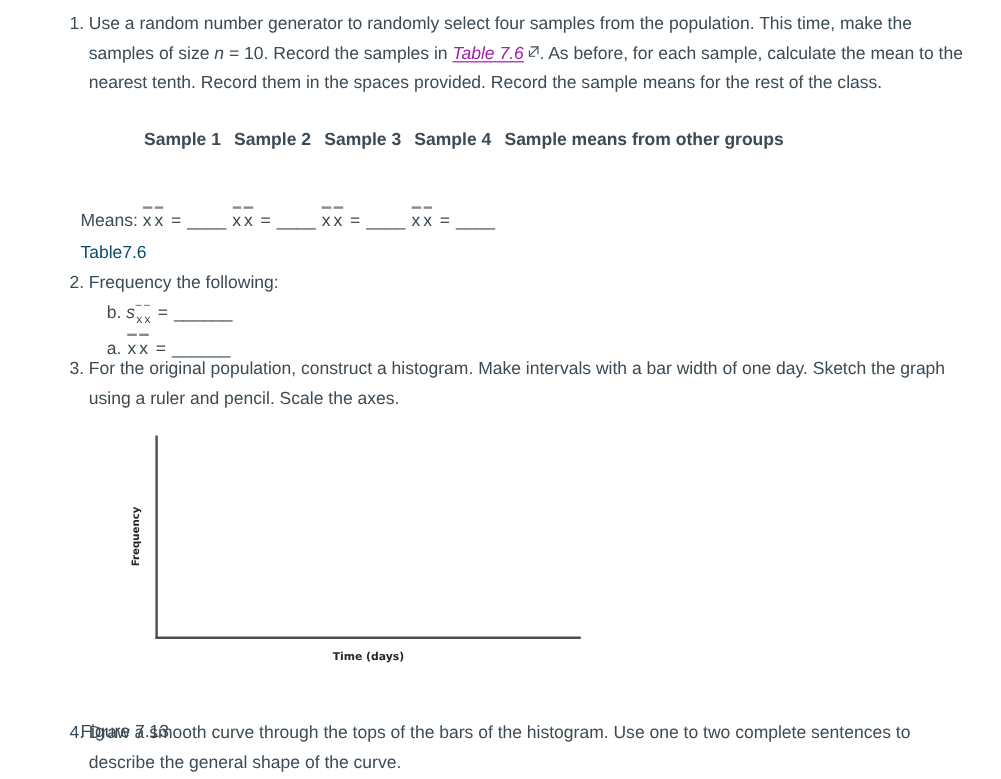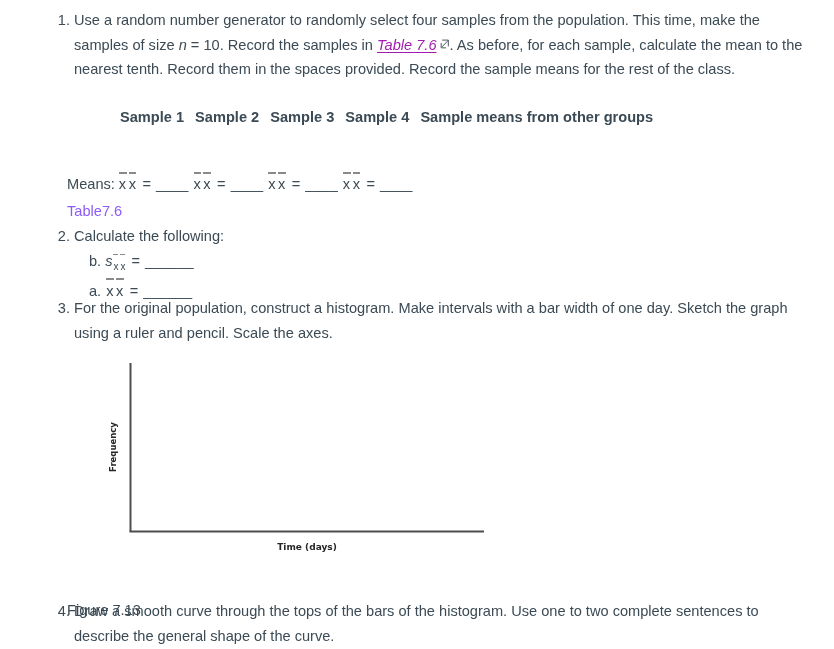--- a/index.html
+++ b/index.html
@@ -129,21 +129,21 @@
   }
   .eqsign { margin: 0 5px; }
   .blank4 { letter-spacing: 0px; text-align: center; }
 
   .table-caption {
     position: absolute;
     left: 67px;
     top: 200px;
     font-size: 14.6px;
     line-height: 22px;
-    color: #8b5cf6;
+    color: #0c4a6e;
   }
 
   
   .sublist {
     position: absolute;
     left: 89px;
     top: 249px;
     font-size: 14.6px;
     line-height: 25px;
     color: #3b4a54;
@@ -199,21 +199,21 @@
     <span class="means-label">Means:</span><span class="xbar"><span class="g">x</span><span class="g">x</span></span><span class="eqsign">=</span><span class="blank4">____</span>
     <span class="xbar"><span class="g">x</span><span class="g">x</span></span><span class="eqsign">=</span><span class="blank4">____</span>
     <span class="xbar"><span class="g">x</span><span class="g">x</span></span><span class="eqsign">=</span><span class="blank4">____</span>
     <span class="xbar"><span class="g">x</span><span class="g">x</span></span><span class="eqsign">=</span><span class="blank4">____</span>
   </div>
 
   <div class="table-caption">Table7.6</div>
 
   <div class="oitem item2">
     <span class="marker">2.</span>
-    <span>Calculate the following:</span>
+    <span>Frequency the following:</span>
   </div>
 
   <div class="sublist">
     <div class="subrow">
       <span class="sub-marker">b.</span><span class="italic">s</span><span class="xbar sub-sub"><span class="g">x</span><span class="g">x</span></span><span class="eqsign">=</span><span>______</span>
     </div>
     <div class="subrow">
       <span class="sub-marker">a.</span><span class="xbar"><span class="g">x</span><span class="g">x</span></span><span class="eqsign">=</span><span>______</span>
     </div>
   </div>

